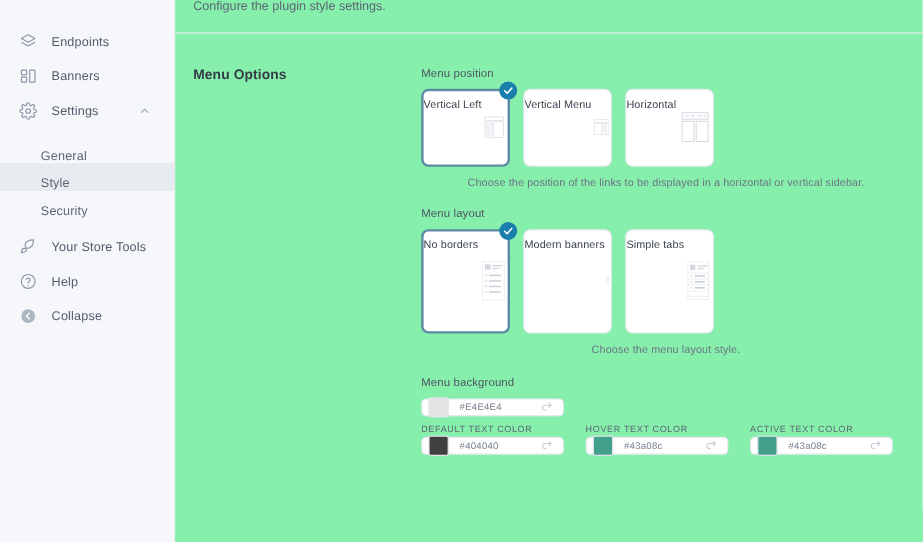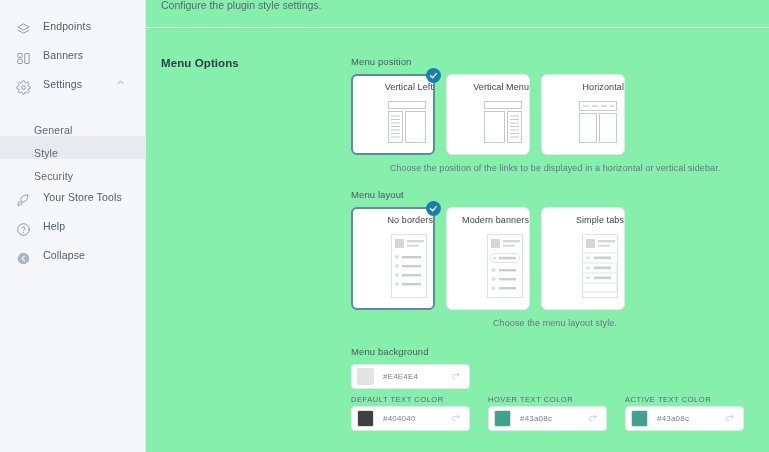--- a/index.html
+++ b/index.html
@@ -14,21 +14,21 @@
   
   .sidebar {
     width: 146px; height: 452px;
     background: #f5f7fa;
     border-right: 1px solid #e6eaf0;
     padding-top: 20px;
     flex: 0 0 146px;
     position: relative;
   }
   .nav-item {
-    display: flex; align-items: flex-start;
+    display: flex; align-items: center;
     height: 29px;
     padding-left: 14px;
     cursor: pointer;
     position: relative;
   }
   .nav-item .ico {
     width: 18px; height: 18px;
     display: flex; align-items: center; justify-content: center;
     flex: 0 0 18px;
     color: #8d97a8;
@@ -106,31 +106,31 @@
     font-size: 9px;
     color: #6b7483;
     margin-top: 8px;
     letter-spacing: .1px;
     text-align: center;
   }
 
   
   .card-row { display: flex; gap: 11px; }
   .opt-card {
-    width: 84px;
+    width: 74px;
     border: 1px solid #e3e7ed;
     border-radius: 6px;
     background: #fff;
     position: relative;
     cursor: pointer;
     padding-top: 7px;
     padding-bottom: 8px;
     display: flex;
-    flex-direction: column;
-    align-items: flex-end;
+    flex-direction: row;
+    align-items: flex-start;
   }
   .opt-card.selected {
     border: 2px solid #5c8ba3;
     padding-top: 6px;
     padding-bottom: 7px;
   }
   .opt-card .cap {
     font-size: 9px;
     color: #3a434f;
     margin-bottom: 6px;
@@ -146,21 +146,21 @@
     display: flex; align-items: center; justify-content: center;
   }
   .check-badge svg { display: block; }
 
   
   .thumb-pos { width: 52px; height: 48px; }
   .thumb-lay { width: 48px; height: 70px; }
 
   
   .color-input {
-    height: 25px;
+    height: 15px;
     border: 1px solid #e3e7ed;
     border-radius: 4px;
     background: #fff;
     display: flex;
     align-items: center;
     padding: 0 6px 0 5px;
     position: relative;
   }
   .swatch {
     width: 17px; height: 17px;

